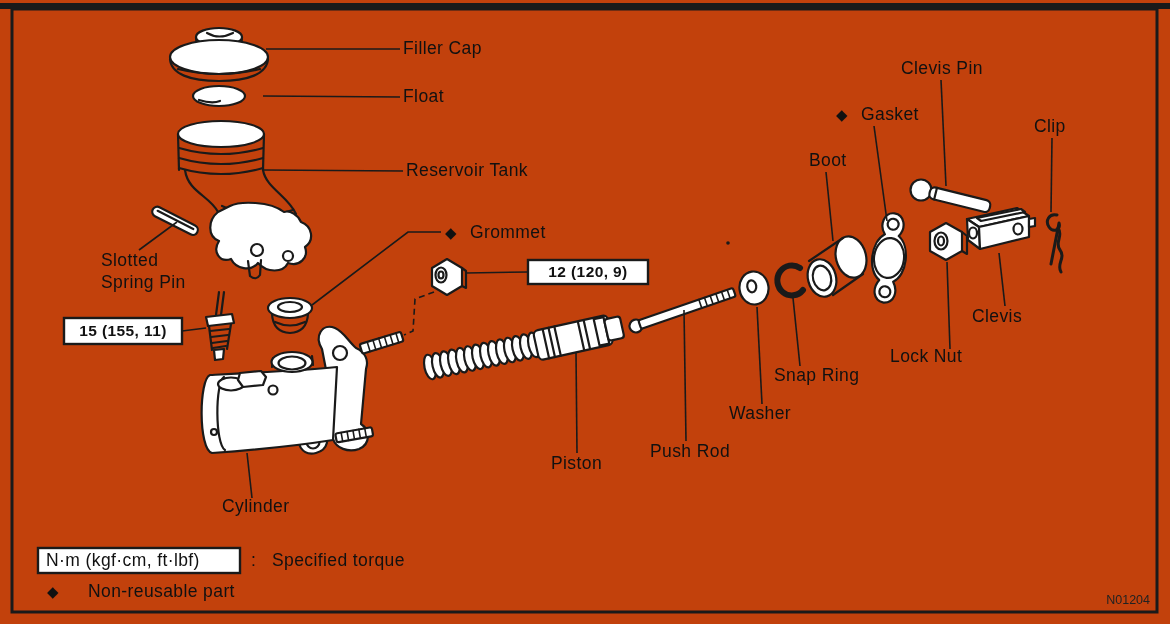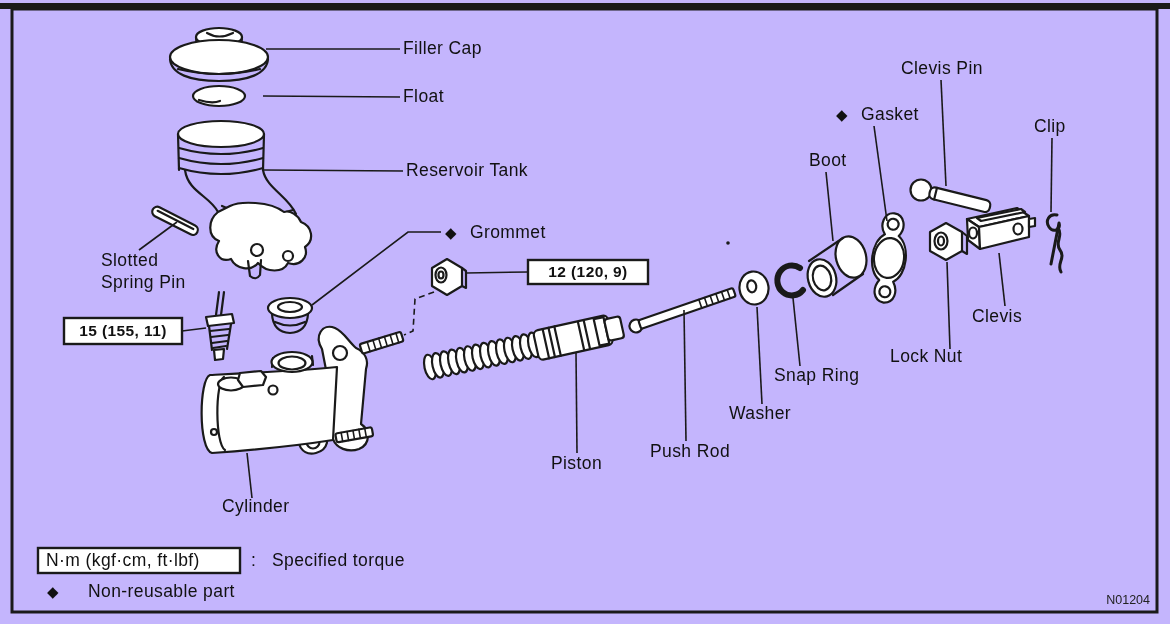--- a/index.html
+++ b/index.html
@@ -1,16 +1,16 @@
 <!DOCTYPE html>
 <html><head>
 <meta charset="utf-8">
 <style>
   html,body{margin:0;padding:0;background:#fff;}
-  .page{position:relative;width:1170px;height:624px;background:#c4b5fd;
+  .page{position:relative;width:1170px;height:624px;background:#c2410c;
         font-family:"Liberation Sans", sans-serif;overflow:hidden;}
   svg{position:absolute;left:0;top:0;}
   svg text{fill:#111;font-family:"Liberation Sans", sans-serif;font-size:17.5px;letter-spacing:.4px;}
   svg text.torque{font-weight:bold;font-size:15.5px;text-anchor:middle;}
   svg text.code{font-size:12.5px;letter-spacing:0;text-anchor:end;fill:#222;}
   svg text.diamond{font-size:15px;}
   .part{stroke:#1a1a1a;stroke-width:2.2;fill:#fff;stroke-linejoin:round;stroke-linecap:round;}
   .part .nofill{fill:none;}
   .leader{stroke:#1a1a1a;stroke-width:1.6;fill:none;}
   .dashed{stroke:#1a1a1a;stroke-width:1.6;fill:none;stroke-dasharray:6 4;}

